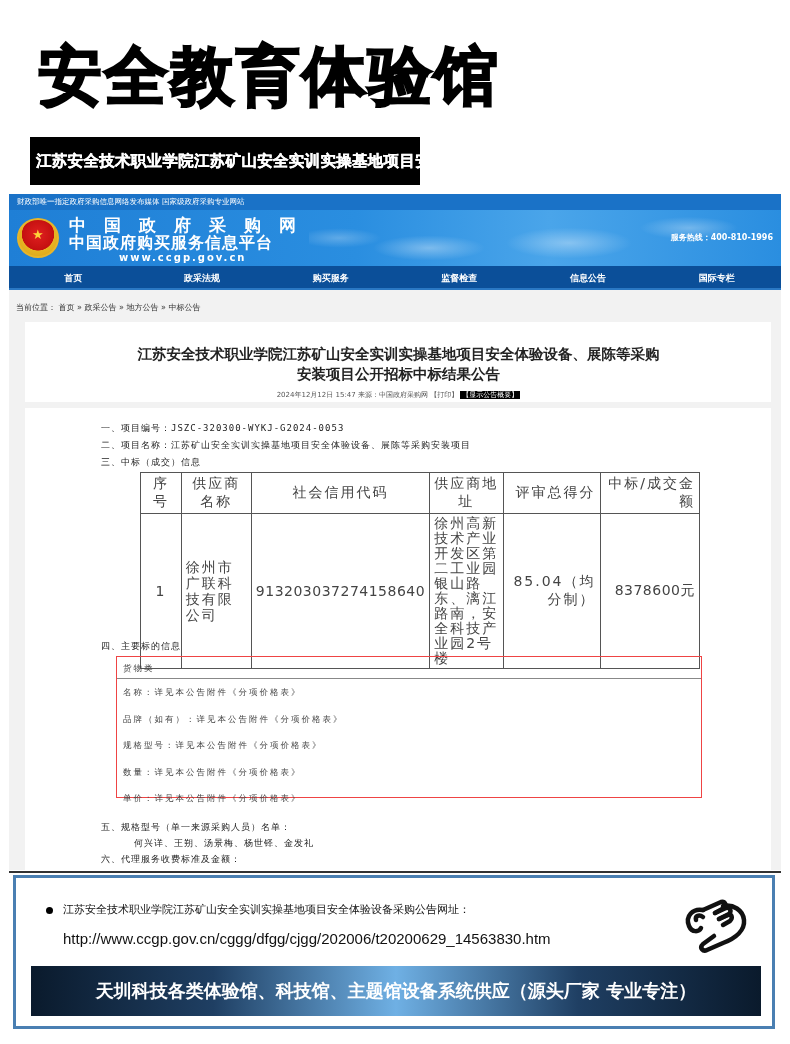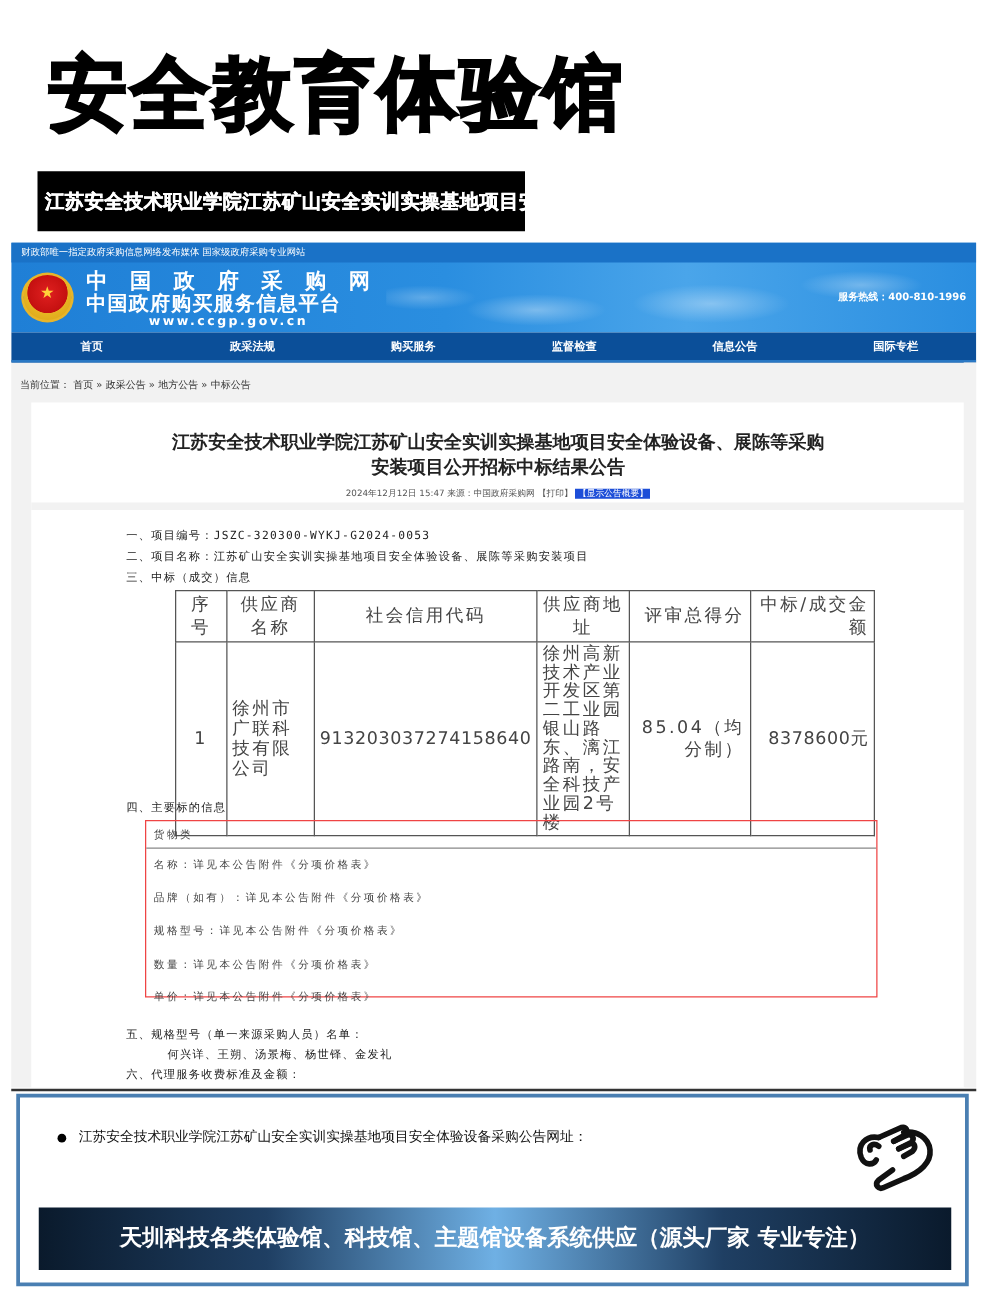--- a/index.html
+++ b/index.html
@@ -48,21 +48,21 @@
 
     .navbar { position: absolute; left: 0; top: 72px; width: 772px; height: 24px; background: #0b4f99; display: flex; border-bottom: 2px solid #2a78c4; }
     .nav-item { flex: 1; color: #fff; font-size: 9px; font-weight: bold; text-align: center; line-height: 24px; }
 
     .breadcrumb { position: absolute; left: 7px; top: 108px; font-size: 8px; color: #333; }
     .breadcrumb span { color: #333; }
 
     .article { position: absolute; left: 16px; top: 128px; width: 747px; height: 560px; background: #fff; }
     .art-title { position: absolute; left: 0; top: 22px; width: 747px; text-align: center; font-size: 14.5px; font-weight: bold; color: #222; line-height: 20px; }
     .meta { position: absolute; left: 0; top: 68px; width: 747px; text-align: center; font-size: 7px; color: #555; }
-    .meta .badge { background: #1d4ed8; color: #fff; padding: 0 2px; }
+    .meta .badge { background: #000000; color: #fff; padding: 0 2px; }
     .meta-sep { position: absolute; left: 0; top: 80px; width: 747px; height: 6px; background: #f2f2f2; }
 
     .sec { position: absolute; font-size: 9px; color: #222; letter-spacing: 1px; white-space: nowrap; }
     .sec.code { font-family: "DejaVu Sans Mono", monospace; }
 
     table.win { position: absolute; left: 131px; top: 278px; width: 560px; border-collapse: collapse; font-size: 14px; color: #444; }
     table.win td, table.win th { border: 1px solid #555; font-weight: normal; letter-spacing: 2px; padding: 2px 4px; vertical-align: middle; }
     table.win th { height: 37px; }
     table.win td { height: 128px; }
     .c-center { text-align: center; }
@@ -179,20 +179,21 @@
   <div class="sec" style="left:92px; top:659px;">六、代理服务收费标准及金额：</div>
 
   <div class="site-scroll"></div>
 </div>
 
 <div class="bottom-rule"></div>
 
 <div class="card">
   <div class="bullet"></div>
   <div class="card-label">江苏安全技术职业学院江苏矿山安全实训实操基地项目安全体验设备采购公告网址：</div>
+  <div class="card-url">http://www.ccgp.gov.cn/cggg/dfgg/cjgg/202006/t20200629_14563830.htm</div>
   <svg class="hand" viewBox="0 0 70 60">
     <g fill="none" stroke="#111" stroke-width="4.5" stroke-linecap="round" stroke-linejoin="round">
       <path d="M22 14 C12 12, 4 20, 8 30 C11 37, 18 36, 20 32"></path>
       <path d="M22 14 L40 6 C44 5, 46 9, 43 12 L34 17"></path>
       <path d="M34 17 L45 12 C49 11, 51 15, 48 18 L38 23"></path>
       <path d="M38 23 L47 19 C51 18, 52 22, 49 25 L42 29"></path>
       <path d="M42 10 C52 8, 62 14, 63 24 C64 34, 55 42, 42 47 L26 54 C22 56, 18 52, 22 48 L33 40"></path>
       <path d="M15 24 C14 20, 18 18, 22 21"></path>
     </g>
   </svg>

